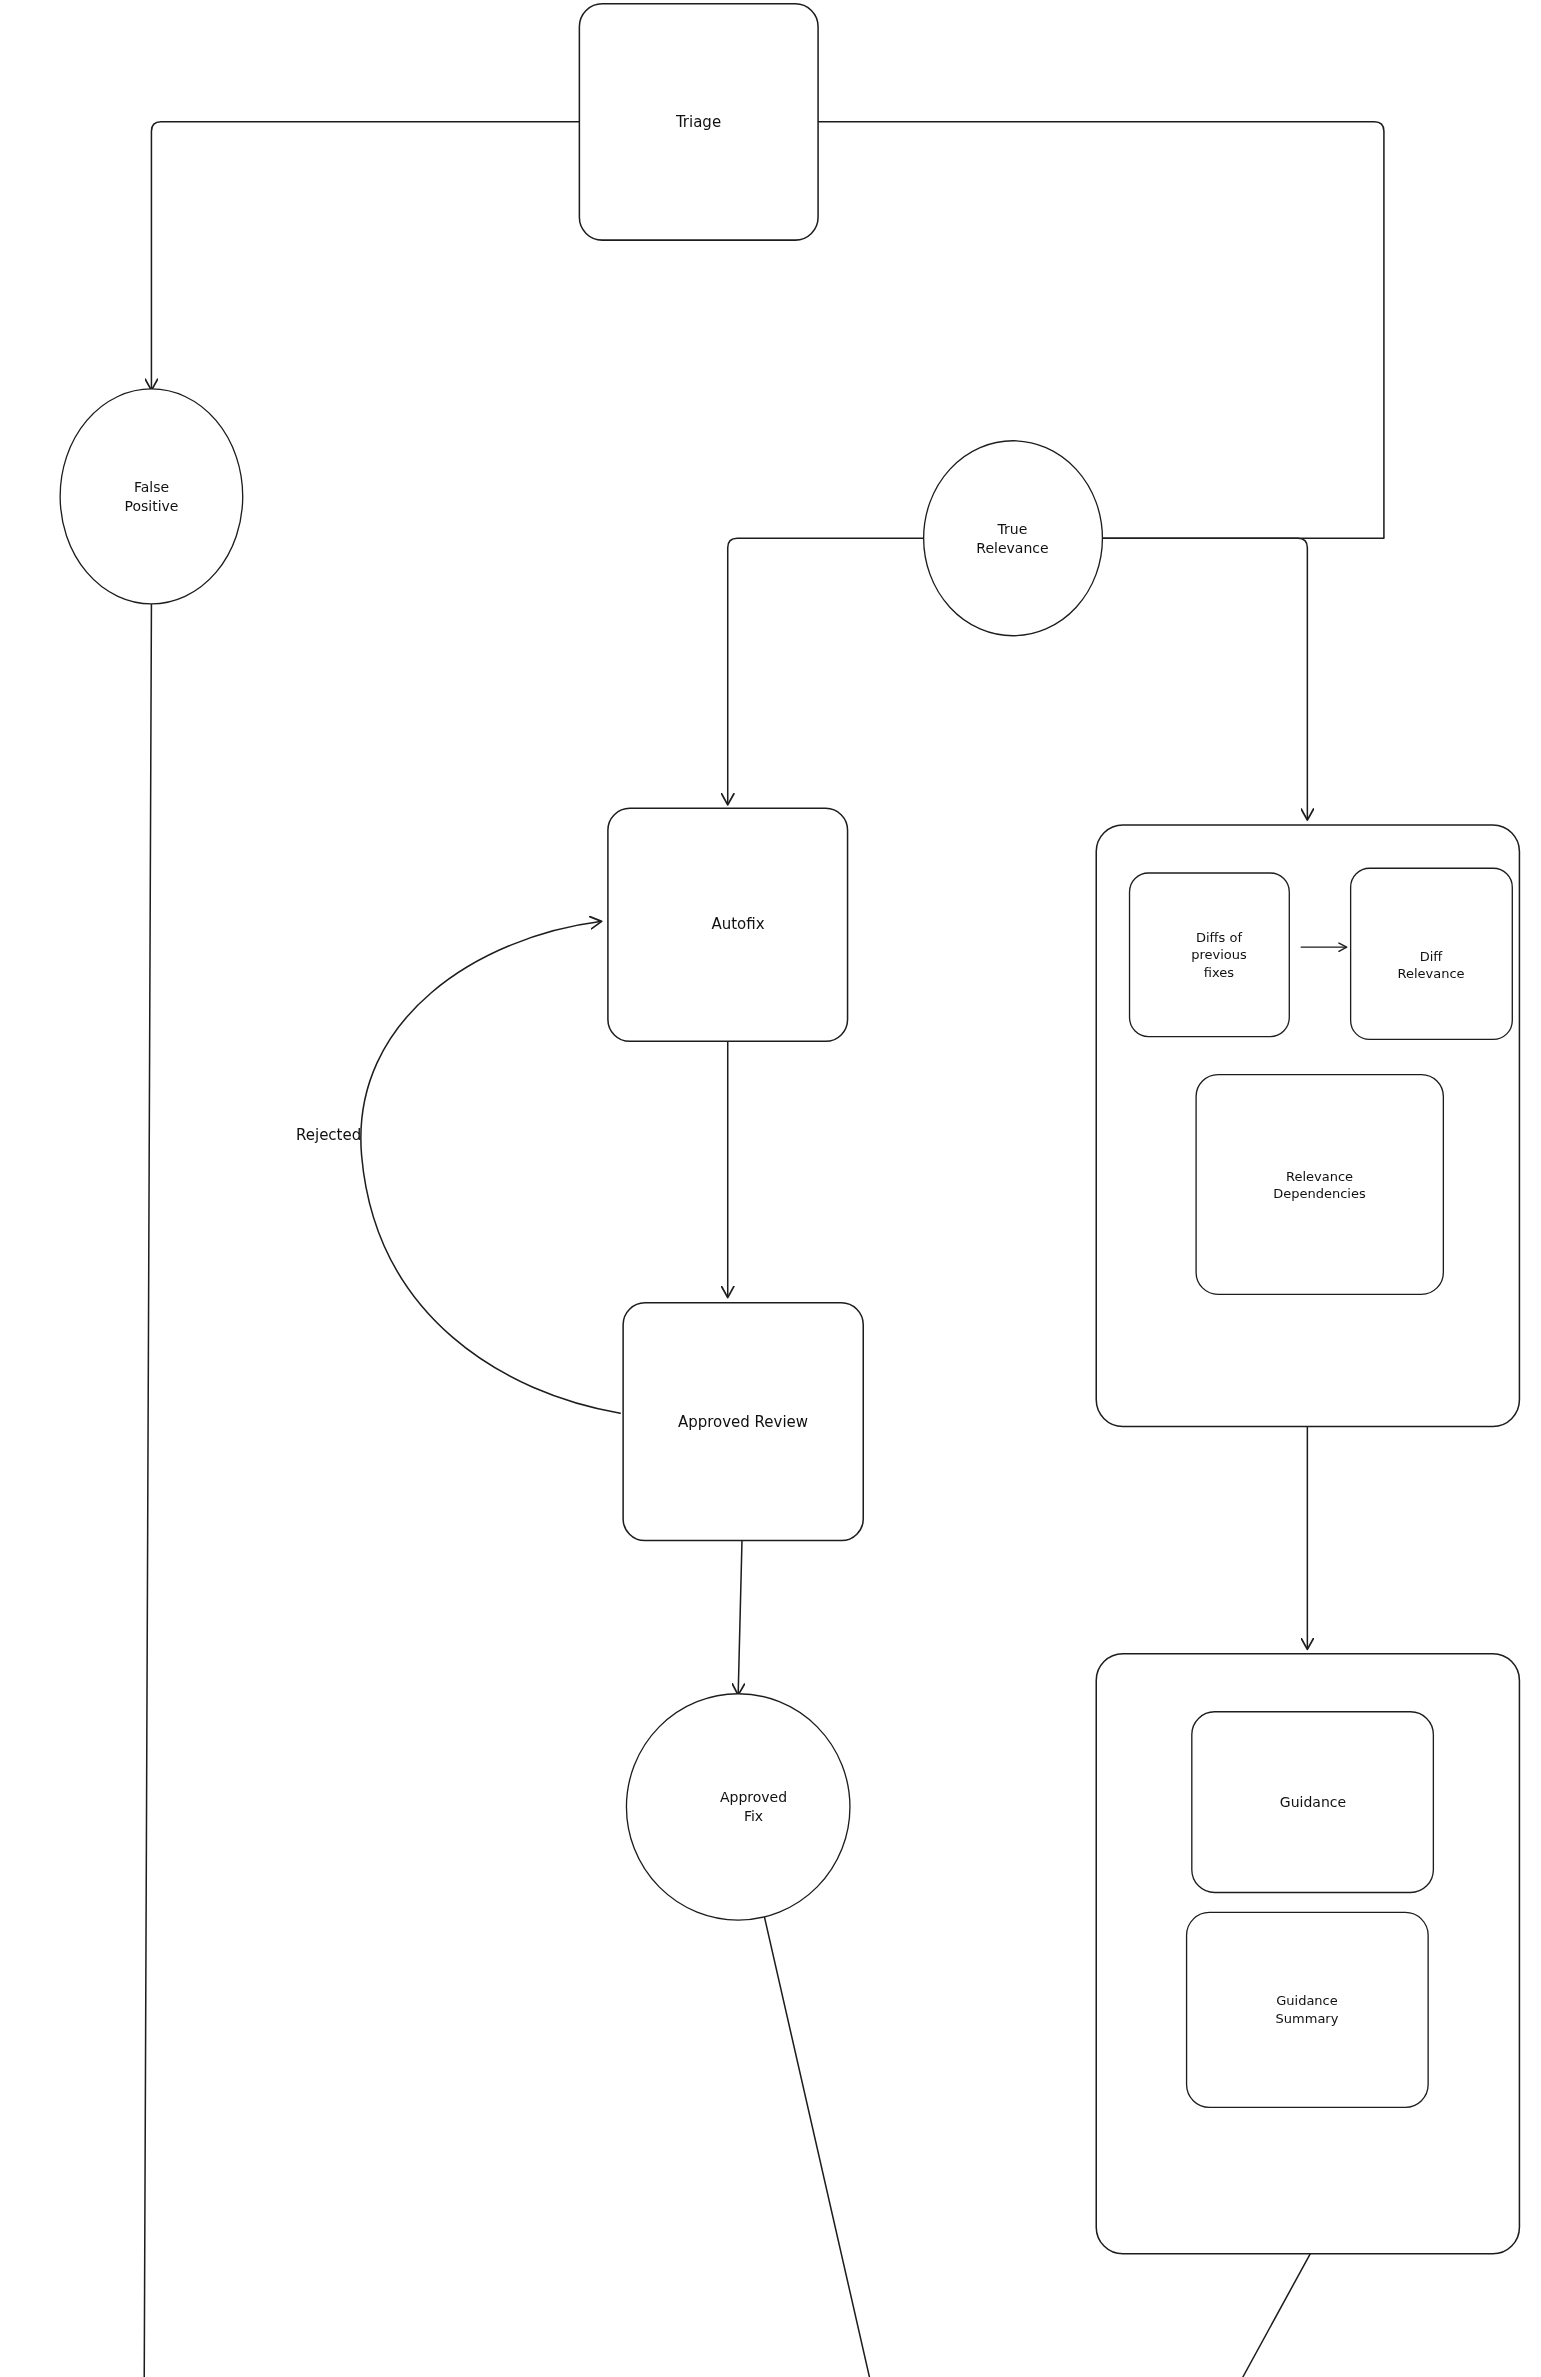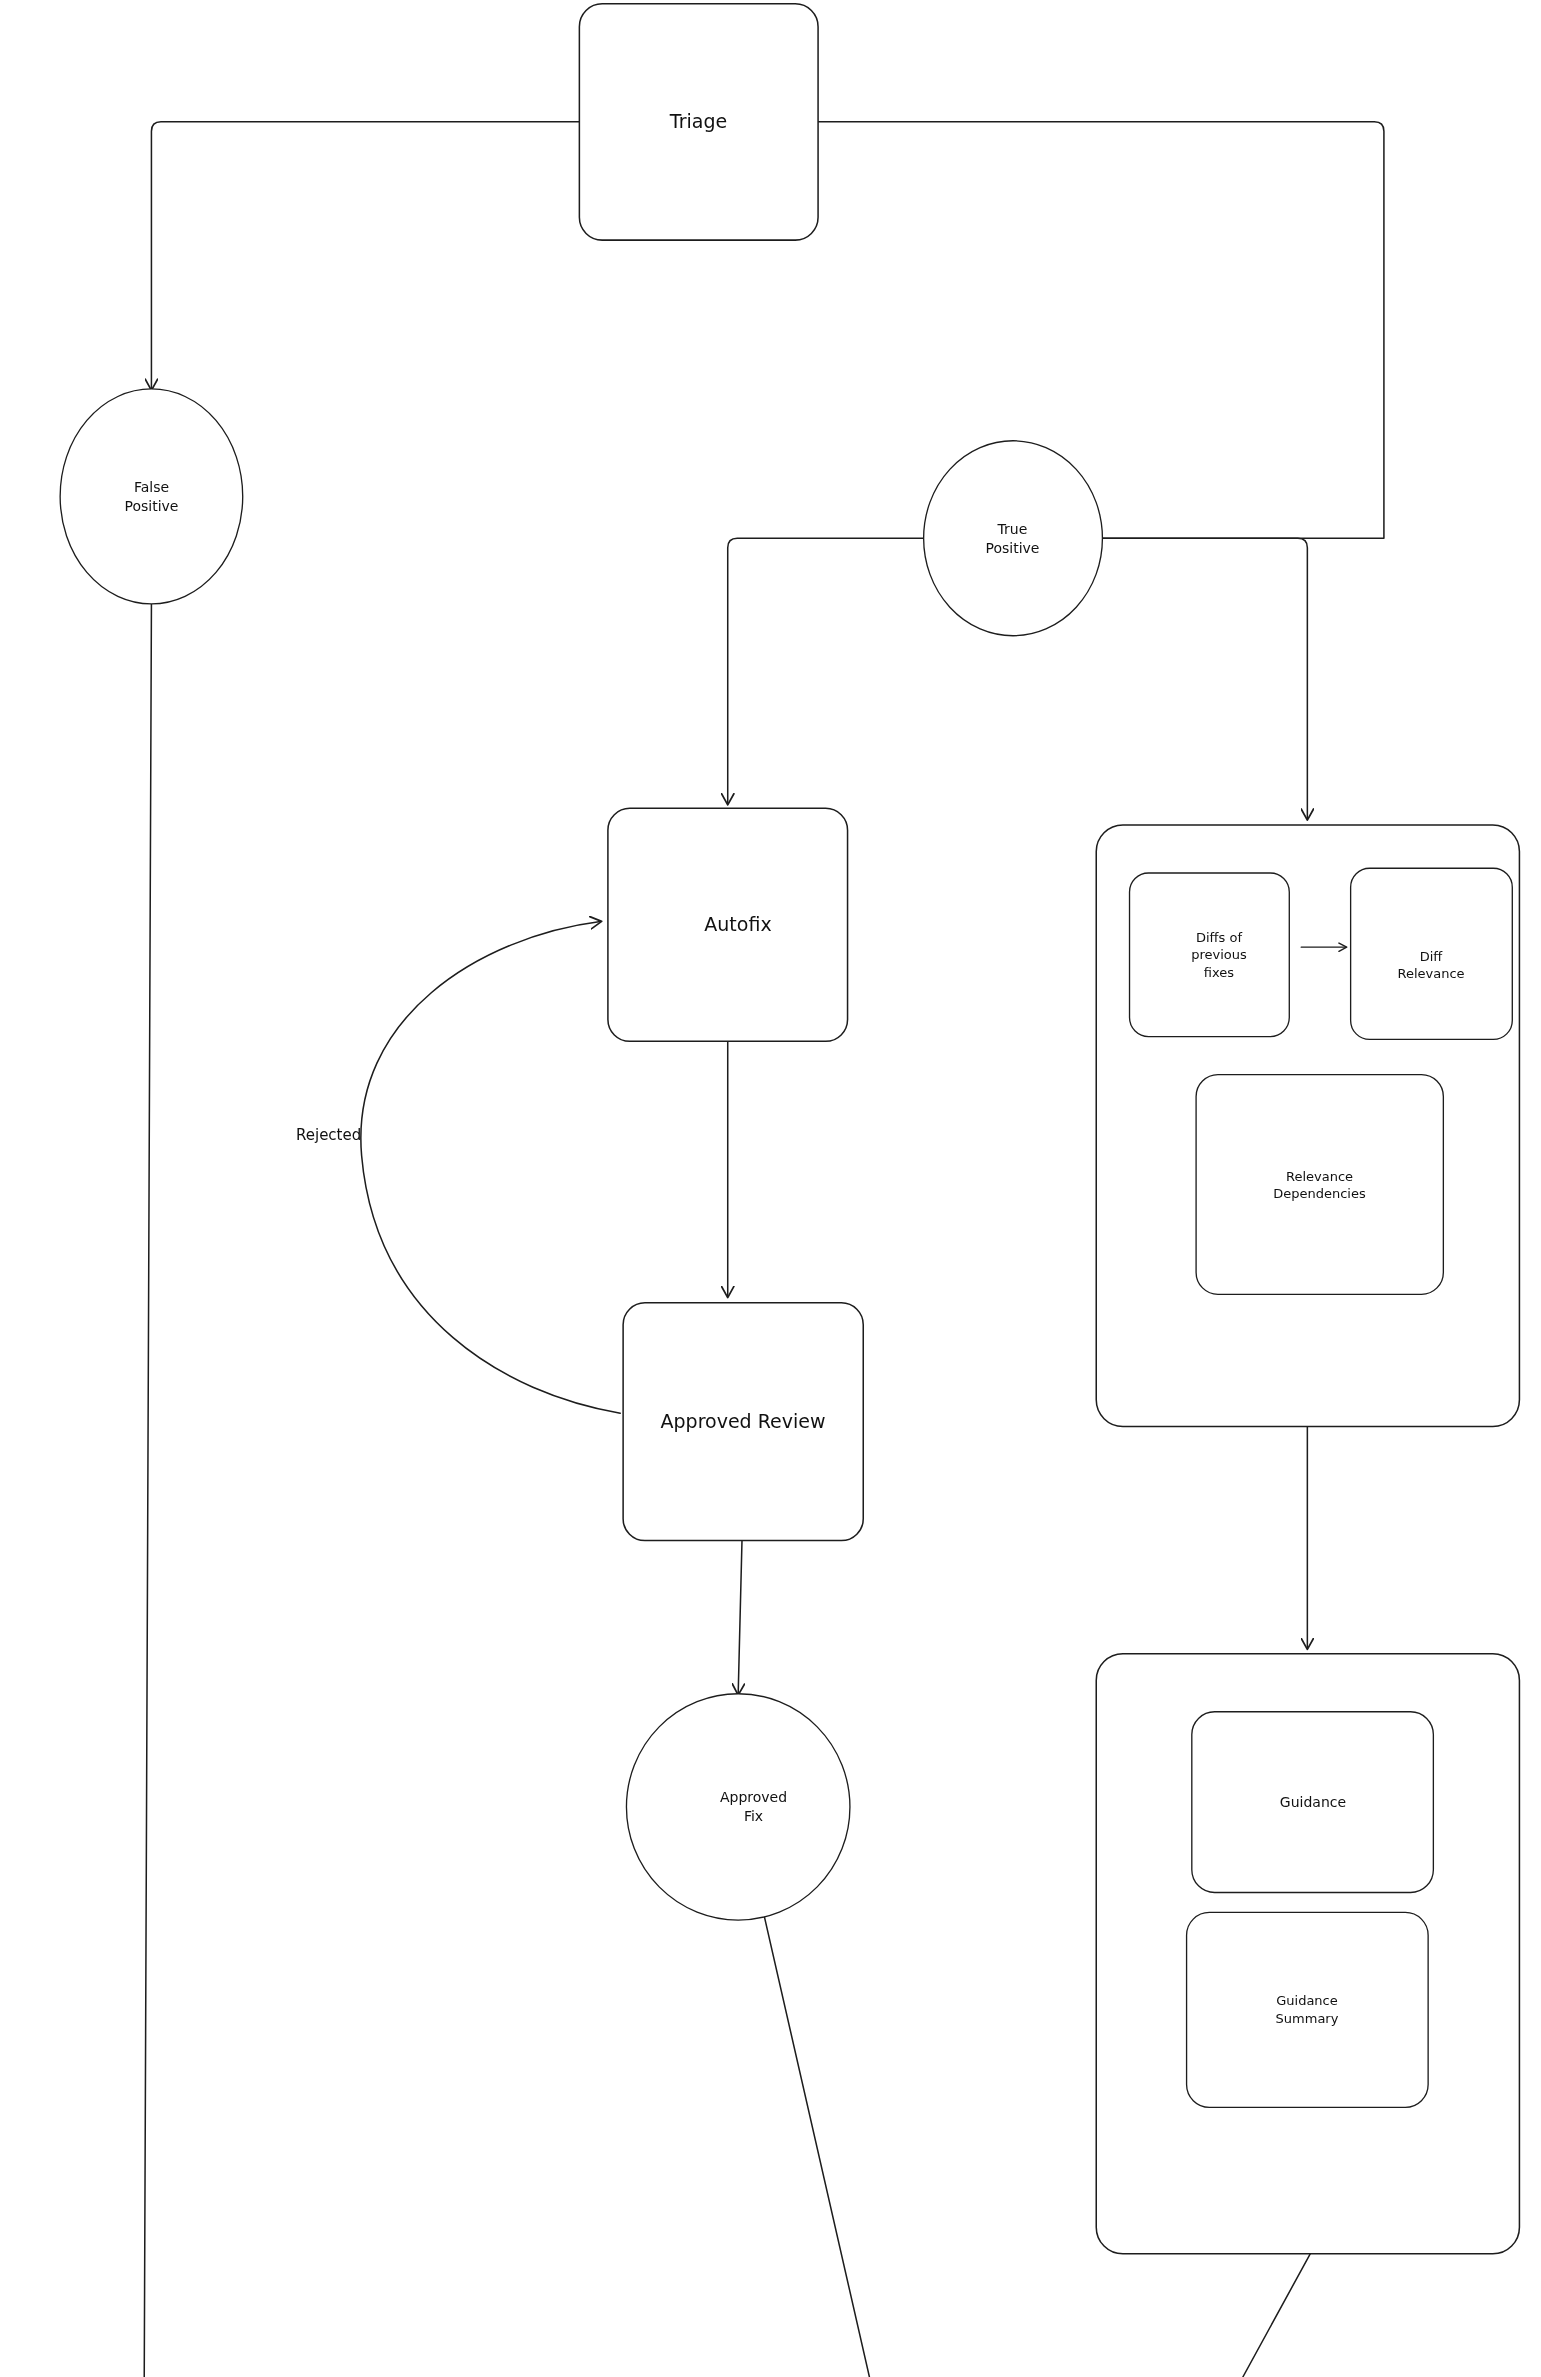--- a/index.html
+++ b/index.html
@@ -13,21 +13,21 @@
   .node-label{
     position:absolute;
     display:flex;align-items:center;justify-content:center;
     text-align:center;
     color:#111111;
     font-family:"DejaVu Sans", sans-serif;
     pointer-events:none;
     white-space:pre-line;
     line-height:1.34;
   }
-  .t-lg{font-size:19px;}
+  .t-lg{font-size:15px;}
   .t-md{font-size:14px;}
   .t-sm{font-size:13px;}
   .edge-label{
     position:absolute;
     color:#111111;
     font-size:15px;
     font-family:"DejaVu Sans", sans-serif;
     white-space:nowrap;
   }
   svg{display:block;}
@@ -103,21 +103,21 @@
 
   <ellipse class="shape-thin" cx="2080" cy="5948" rx="250" ry="212"></ellipse>
 </svg>
 
 <div class="node-label t-lg" style="left:579px;top:3.8px;width:239px;height:236px;">Triage</div>
 
 <div class="node-label t-md" style="left:60px;top:389px;width:183px;height:215px;">False
 Positive</div>
 
 <div class="node-label t-md" style="left:923px;top:441px;width:179px;height:195px;">True
-Positive</div>
+Relevance</div>
 
 <div class="node-label t-lg" style="left:608px;top:808px;width:260px;height:233px;">Autofix</div>
 
 <div class="node-label t-lg" style="left:623px;top:1303px;width:240px;height:238px;">Approved Review</div>
 
 <div class="node-label t-md" style="left:642px;top:1694px;width:223px;height:226px;">Approved
 Fix</div>
 
 <div class="node-label t-sm" style="left:1129px;top:873px;width:180px;height:164px;">Diffs of
 previous

